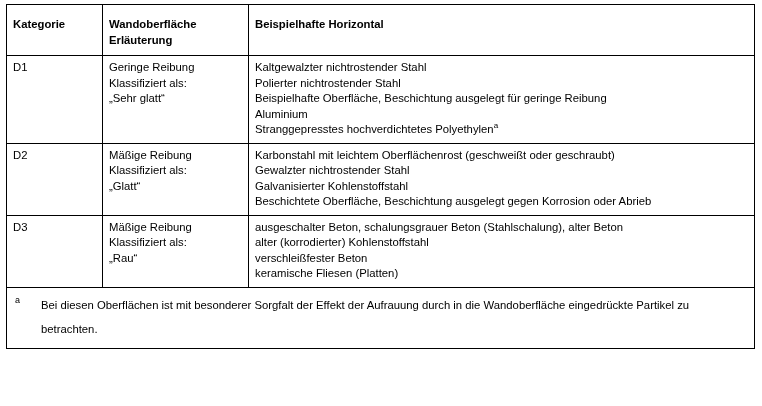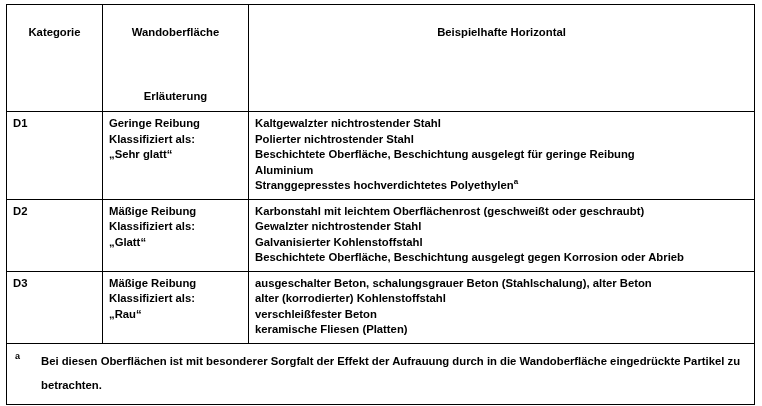--- a/index.html
+++ b/index.html
@@ -30,30 +30,29 @@
   table.matrix col.c1 { width: 96px; }
   table.matrix col.c2 { width: 146px; }
   table.matrix col.c3 { width: 506px; }
 
   table.matrix th, table.matrix td {
     border: 1px solid #000;
     vertical-align: top;
     padding: 4px 6px 5px 6px;
     font-size: 11.3px;
     line-height: 15.5px;
-    font-weight: bold;
   }
   table.matrix thead th {
-    text-align: center;
+    text-align: left;
     font-weight: bold;
-    padding-top: 20px;
+    padding-top: 12px;
     padding-bottom: 7px;
     border-bottom: 1.5px solid #000;
   }
-  .hdr-line2 { display: block; font-weight: bold; margin-top: 48px; }
+  .hdr-line2 { display: block; font-weight: bold; }
   td.cat {
     text-align: left;
     white-space: nowrap;
   }
   .mat-line {
     display: block;
     white-space: nowrap;
   }
   .sup {
     font-size: 8px;
@@ -106,21 +105,21 @@
         <tr>
           <td class="cat">D1</td>
           <td>
             <span class="mat-line">Geringe Reibung</span>
             <span class="mat-line">Klassifiziert als:</span>
             <span class="mat-line">„Sehr glatt“</span>
           </td>
           <td>
             <span class="mat-line">Kaltgewalzter nichtrostender Stahl</span>
             <span class="mat-line">Polierter nichtrostender Stahl</span>
-            <span class="mat-line">Beschichtete Oberfläche, Beschichtung ausgelegt für geringe Reibung</span>
+            <span class="mat-line">Beispielhafte Oberfläche, Beschichtung ausgelegt für geringe Reibung</span>
             <span class="mat-line">Aluminium</span>
             <span class="mat-line">Stranggepresstes hochverdichtetes Polyethylen<span class="sup">a</span></span>
           </td>
         </tr>
         <tr>
           <td class="cat">D2</td>
           <td>
             <span class="mat-line">Mäßige Reibung</span>
             <span class="mat-line">Klassifiziert als:</span>
             <span class="mat-line">„Glatt“</span>

